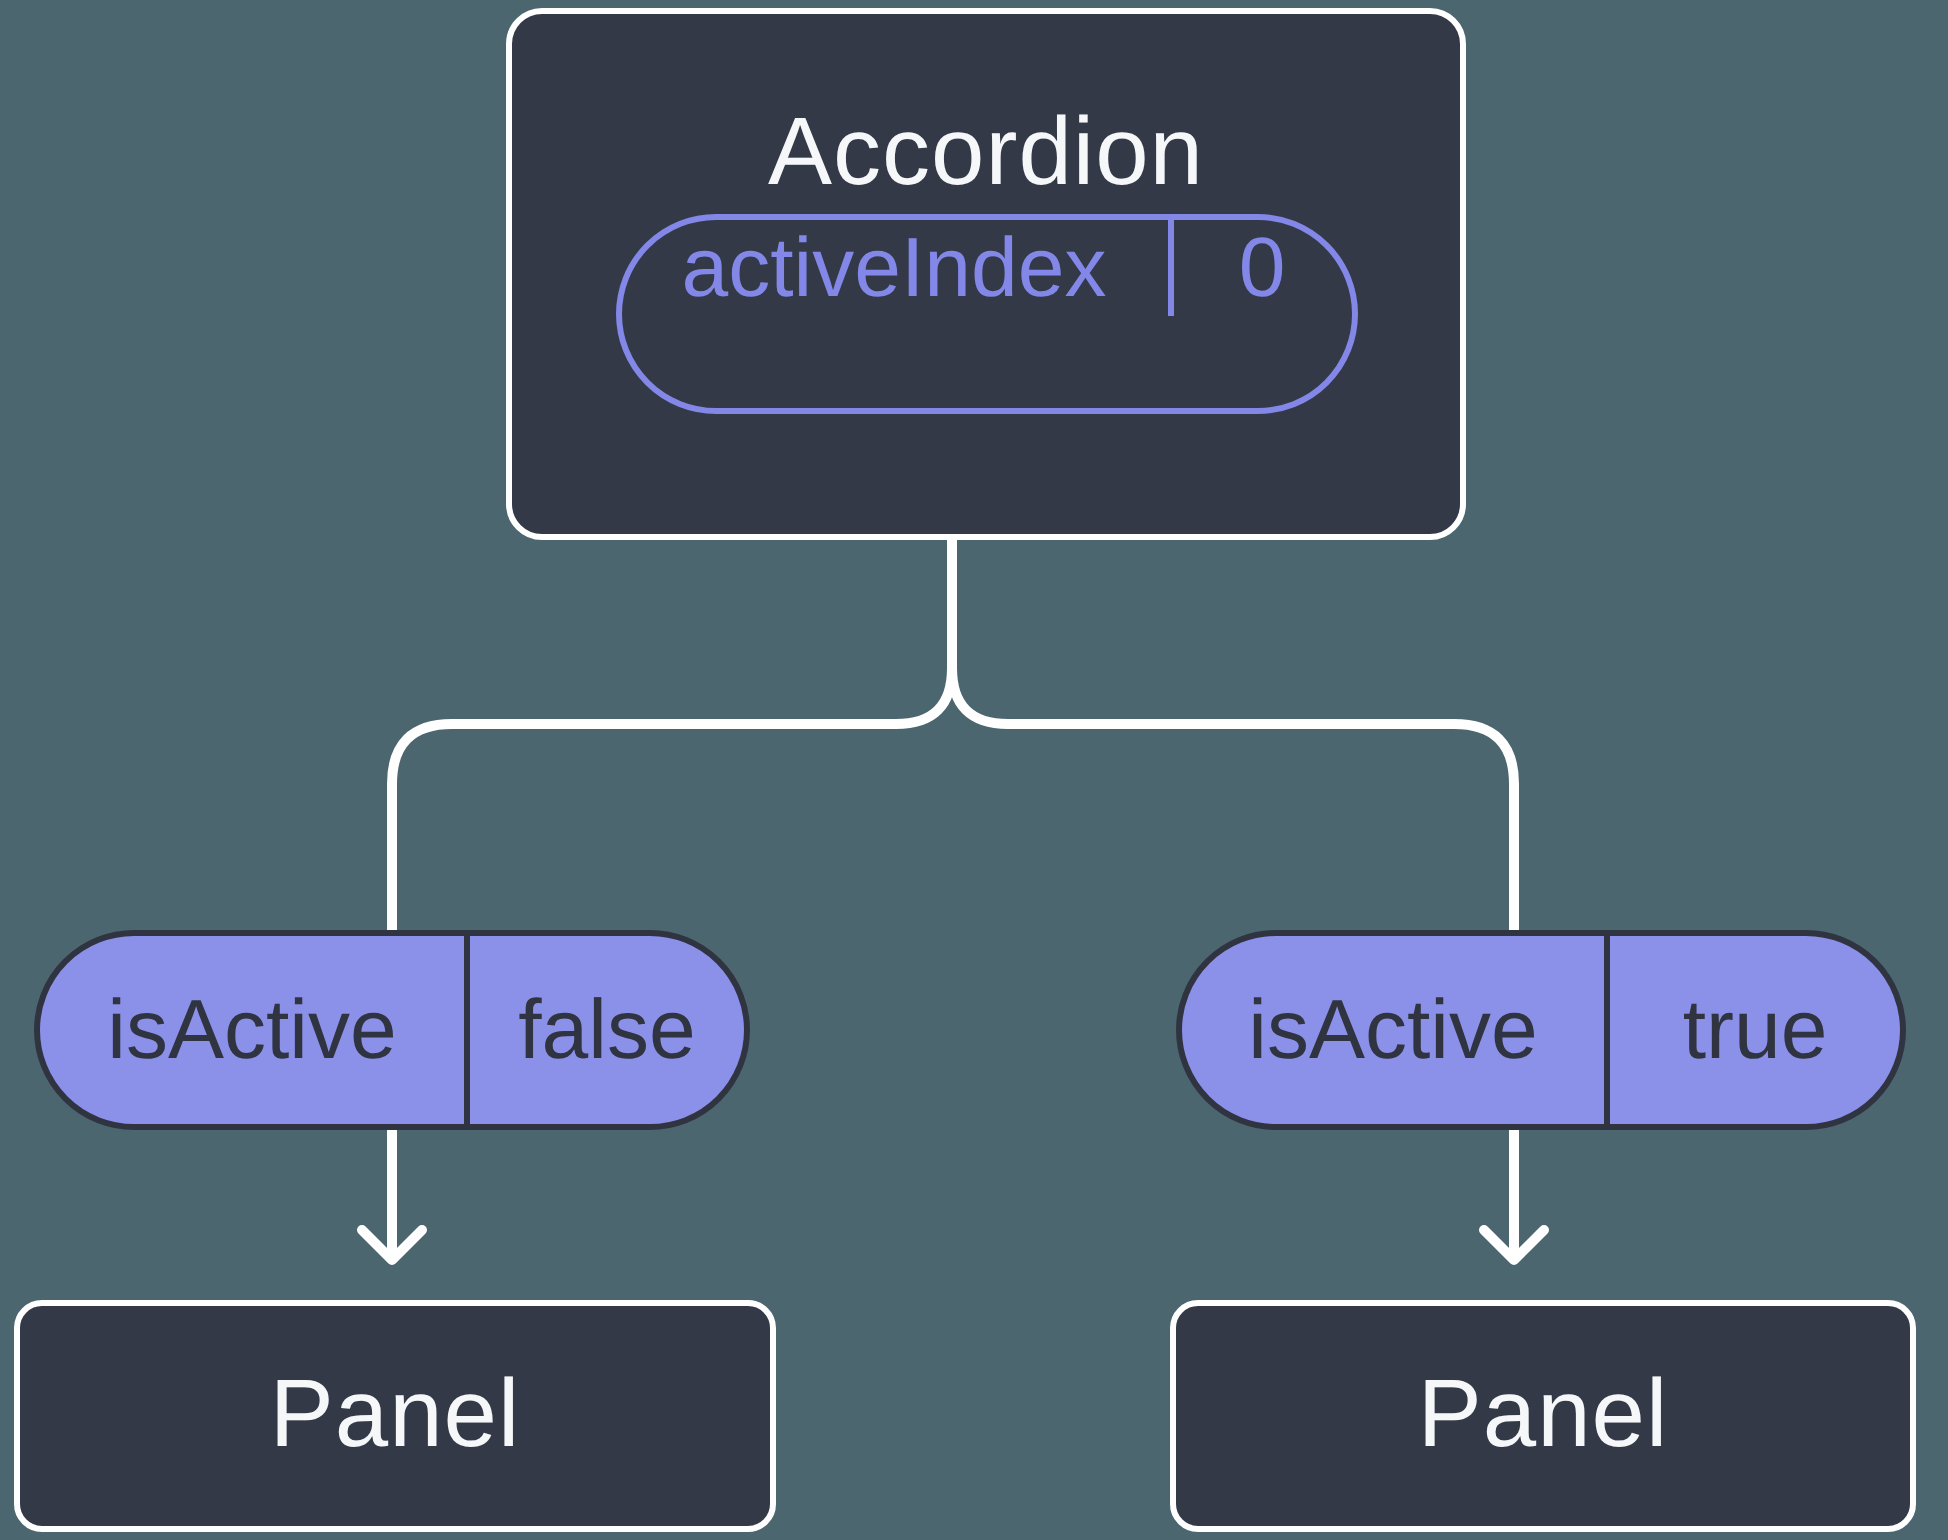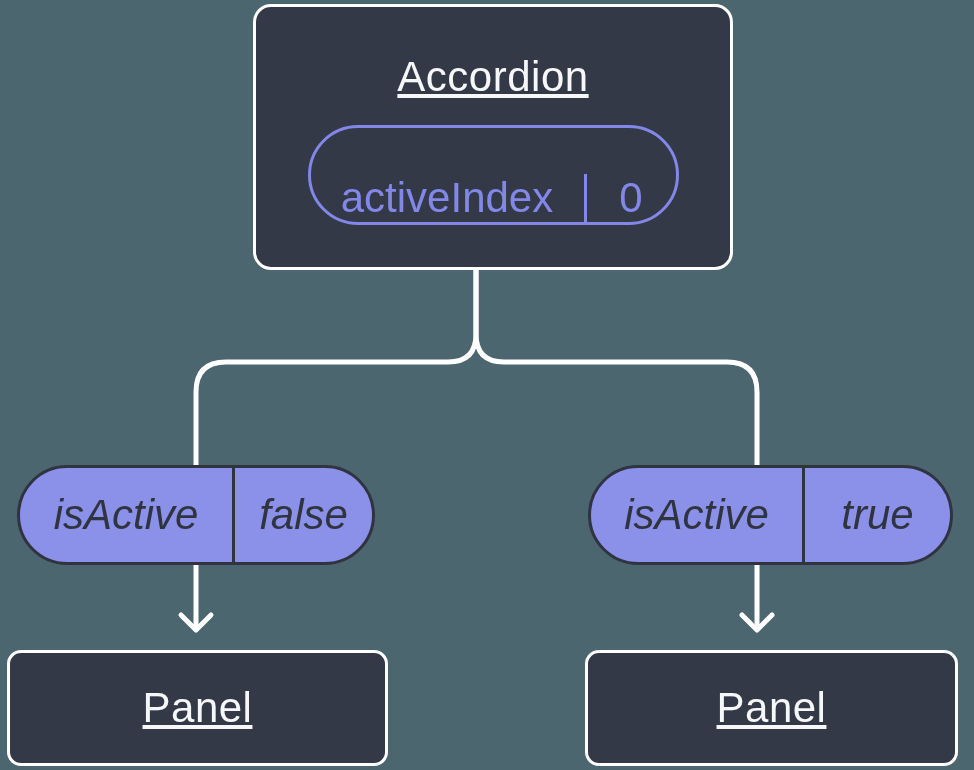--- a/index.html
+++ b/index.html
@@ -13,38 +13,38 @@
   .node{
     position:absolute;z-index:1;box-sizing:border-box;
     background:var(--node-fill,#333947);
     border:3px solid var(--node-border,#FFFFFF);
     color:var(--title-text,#F6F7F9);
   }
   .node.root{
     left:253px;top:4px;width:480px;height:266px;border-radius:18px;
     display:flex;flex-direction:column;align-items:center;padding-top:40px;
   }
-  .node-title{font-size:42px;font-weight:500;line-height:60px;letter-spacing:.5px;text-decoration:underline;}
+  .node-title{font-size:48px;font-weight:500;line-height:60px;letter-spacing:.5px;}
 
   .state-pill{
-    margin-top:18px;width:371px;height:100px;box-sizing:border-box;
+    margin-top:0;width:371px;height:100px;box-sizing:border-box;
     border:3px solid var(--accent-purple,#8287E8);border-radius:52px;
-    display:flex;align-items:flex-end;
+    display:flex;align-items:flex-start;
     color:var(--accent-purple,#8287E8);font-size:42px;
   }
   .state-pill .pill-key{width:273px;display:flex;align-items:center;justify-content:center;}
   .state-pill .pill-val{flex:1;display:flex;align-items:center;justify-content:center;
     border-left:3px solid var(--accent-purple,#8287E8);}
 
   .prop-pill{
     position:absolute;z-index:1;height:100px;box-sizing:border-box;
     background:var(--pill-fill,#8B90E9);
     border:3px solid var(--pill-border,#2F3440);border-radius:52px;
     display:flex;align-items:stretch;
-    color:var(--pill-border,#2F3440);font-size:42px;font-style:italic;
+    color:var(--pill-border,#2F3440);font-size:42px;
   }
   .prop-pill.left{left:17px;top:465px;width:358px;}
   .prop-pill.right{left:588px;top:465px;width:365px;}
   .prop-pill .pill-key{display:flex;align-items:center;justify-content:center;}
   .prop-pill.left .pill-key{width:212px;}
   .prop-pill.right .pill-key{width:211px;}
   .prop-pill .pill-val{flex:1;display:flex;align-items:center;justify-content:center;
     border-left:3px solid var(--pill-border,#2F3440);}
 
   .node.panel{

